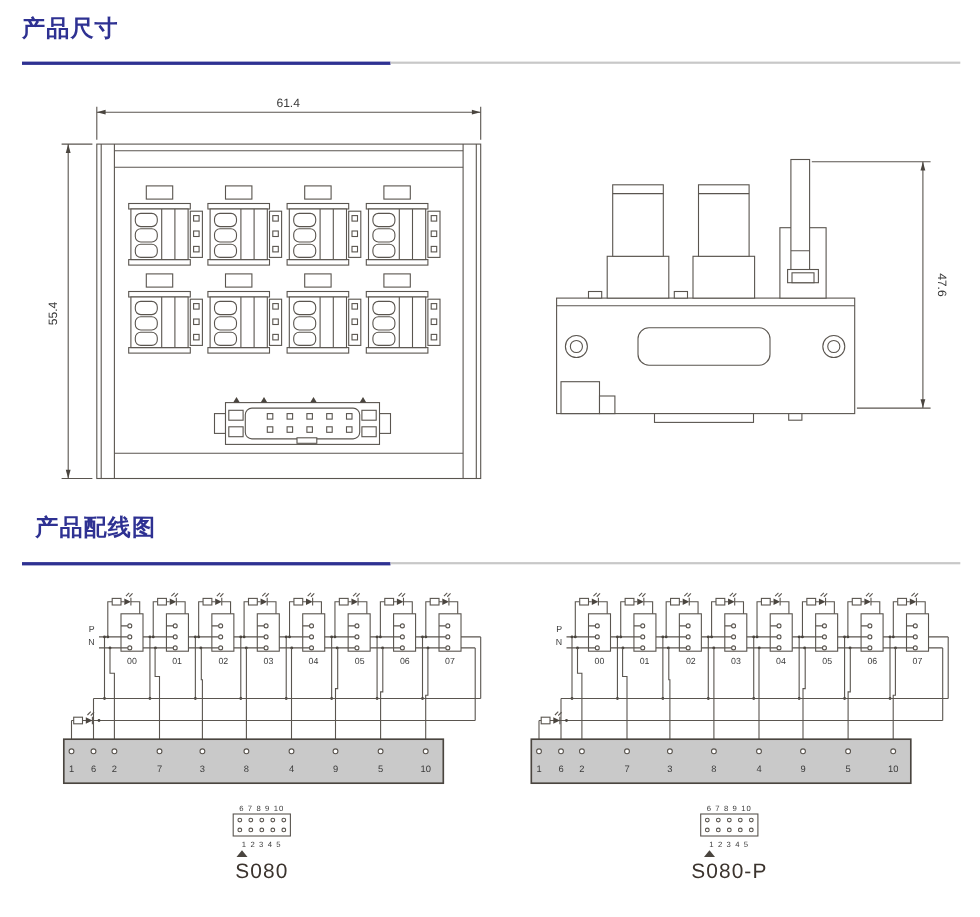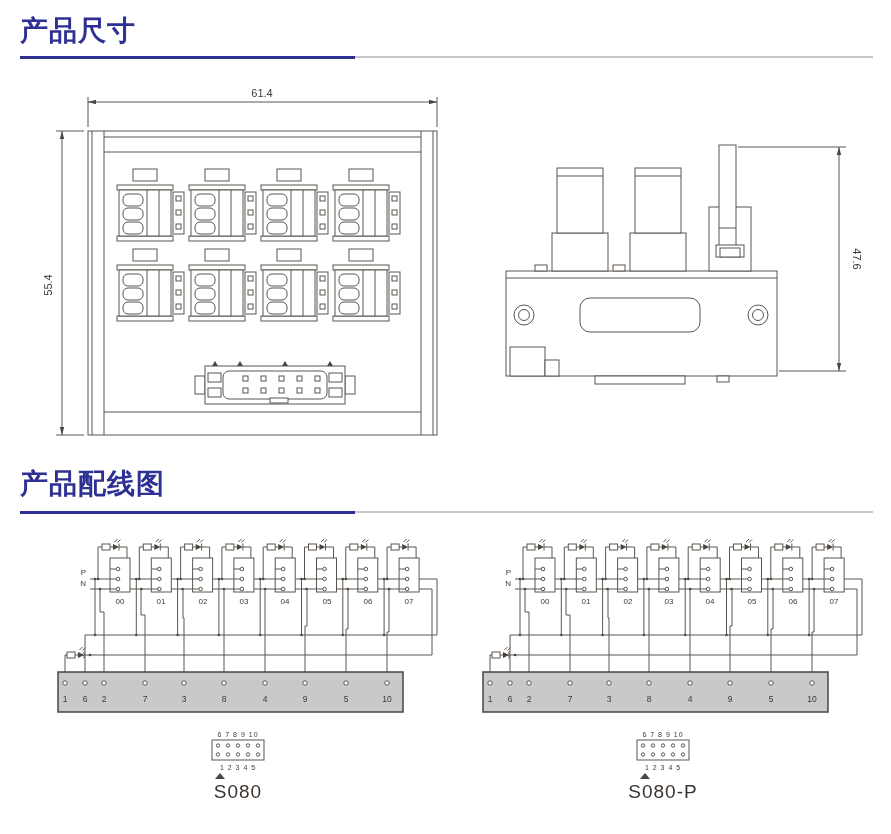--- a/index.html
+++ b/index.html
@@ -1,18 +1,18 @@
 <!DOCTYPE html>
 <html><head>
 <meta charset="utf-8">
 <style>
   html,body{margin:0;padding:0;background:#fff;}
   #page{position:relative;width:891px;height:834px;background:#fff;overflow:hidden;
         font-family:"Liberation Sans",sans-serif;}
-  .section-title{position:absolute;left:20px;font-size:28px;font-weight:bold;
+  .section-title{position:absolute;left:20px;font-size:21px;font-weight:bold;
         color:#2e3192;letter-spacing:1px;}
   .rule{position:absolute;left:20px;width:853px;height:4px;display:flex;align-items:center;}
   .rule .accent{width:335px;height:3px;background:#2e3192;}
   .rule .gray{flex:1;height:2px;background:#c8c8c8;}
   svg{position:absolute;}
   .ln{stroke:#5a554f;stroke-width:1;fill:none;}
   .fw{fill:#ffffff;stroke:#5a554f;stroke-width:1;}
   .solid{fill:#4a453f;stroke:none;}
   .dims{font-size:11px;fill:#3a3a3a;}
   .wtxt{font-size:8px;fill:#3a3a3a;}
@@ -154,21 +154,21 @@
     <g>
       <line class="ln" x1="248" y1="27" x2="356" y2="27"></line>
       <line class="ln" x1="289" y1="251" x2="356" y2="251"></line>
       <line class="ln" x1="349" y1="27" x2="349" y2="251"></line>
       <polygon class="solid" points="349,27 346.8,35 351.2,35"></polygon>
       <polygon class="solid" points="349,251 346.8,243 351.2,243"></polygon>
       <text class="dims" text-anchor="middle" transform="translate(363 139) rotate(90)">47.6</text>
     </g>
   </svg>
 
-  <div class="section-title" style="top:465px;">产品配线图</div>
+  <div class="section-title" style="top:465px;margin-left:12px;">产品配线图</div>
   <div class="rule" style="top:510px;">
     <span class="accent"></span>
     <span class="gray"></span>
   </div>
 
   <svg style="left:40px;top:528px;" width="425" height="280" viewBox="0 0 425 280">
     <defs>
       <g id="wuL">
         <line class="ln" x1="55" y1="51" x2="55" y2="107"></line>
         <circle class="solid" cx="55" cy="51" r="1.3"></circle>

